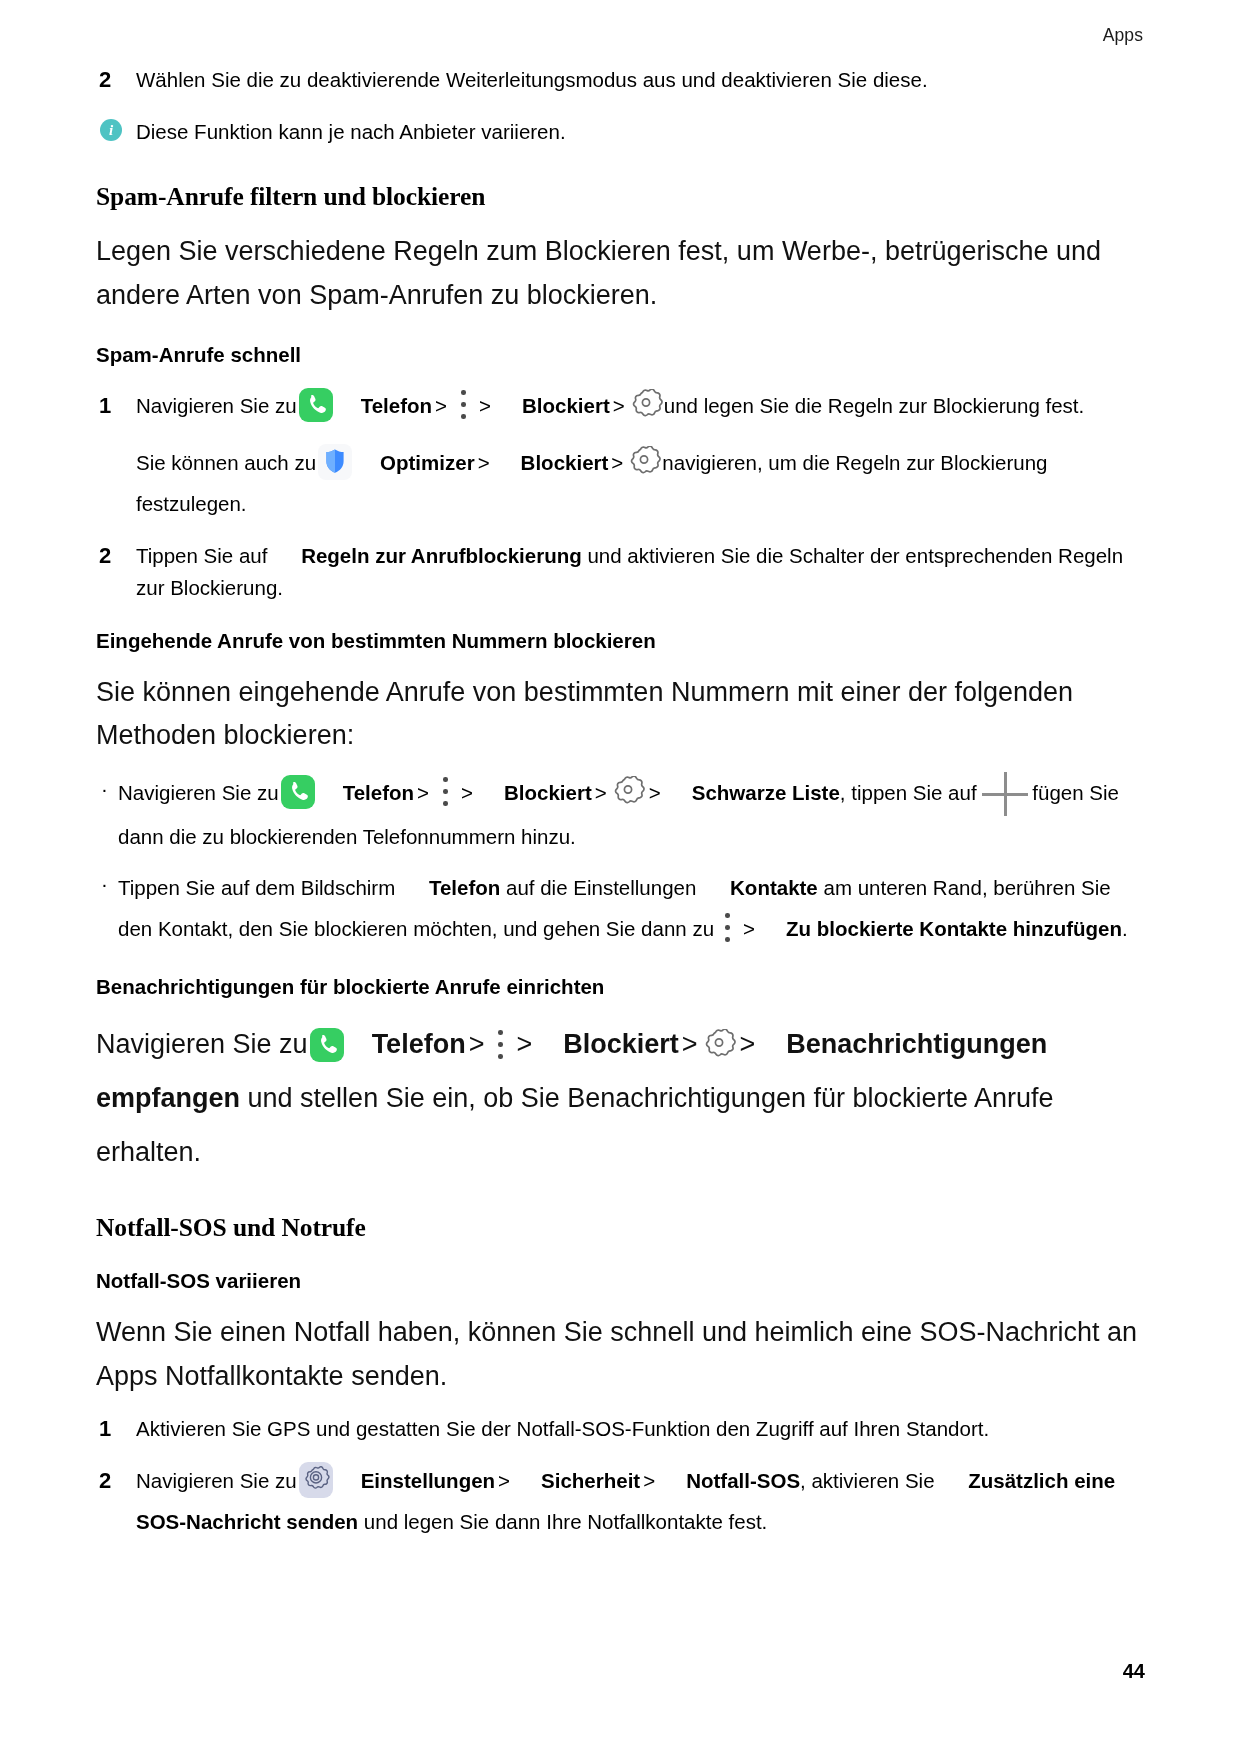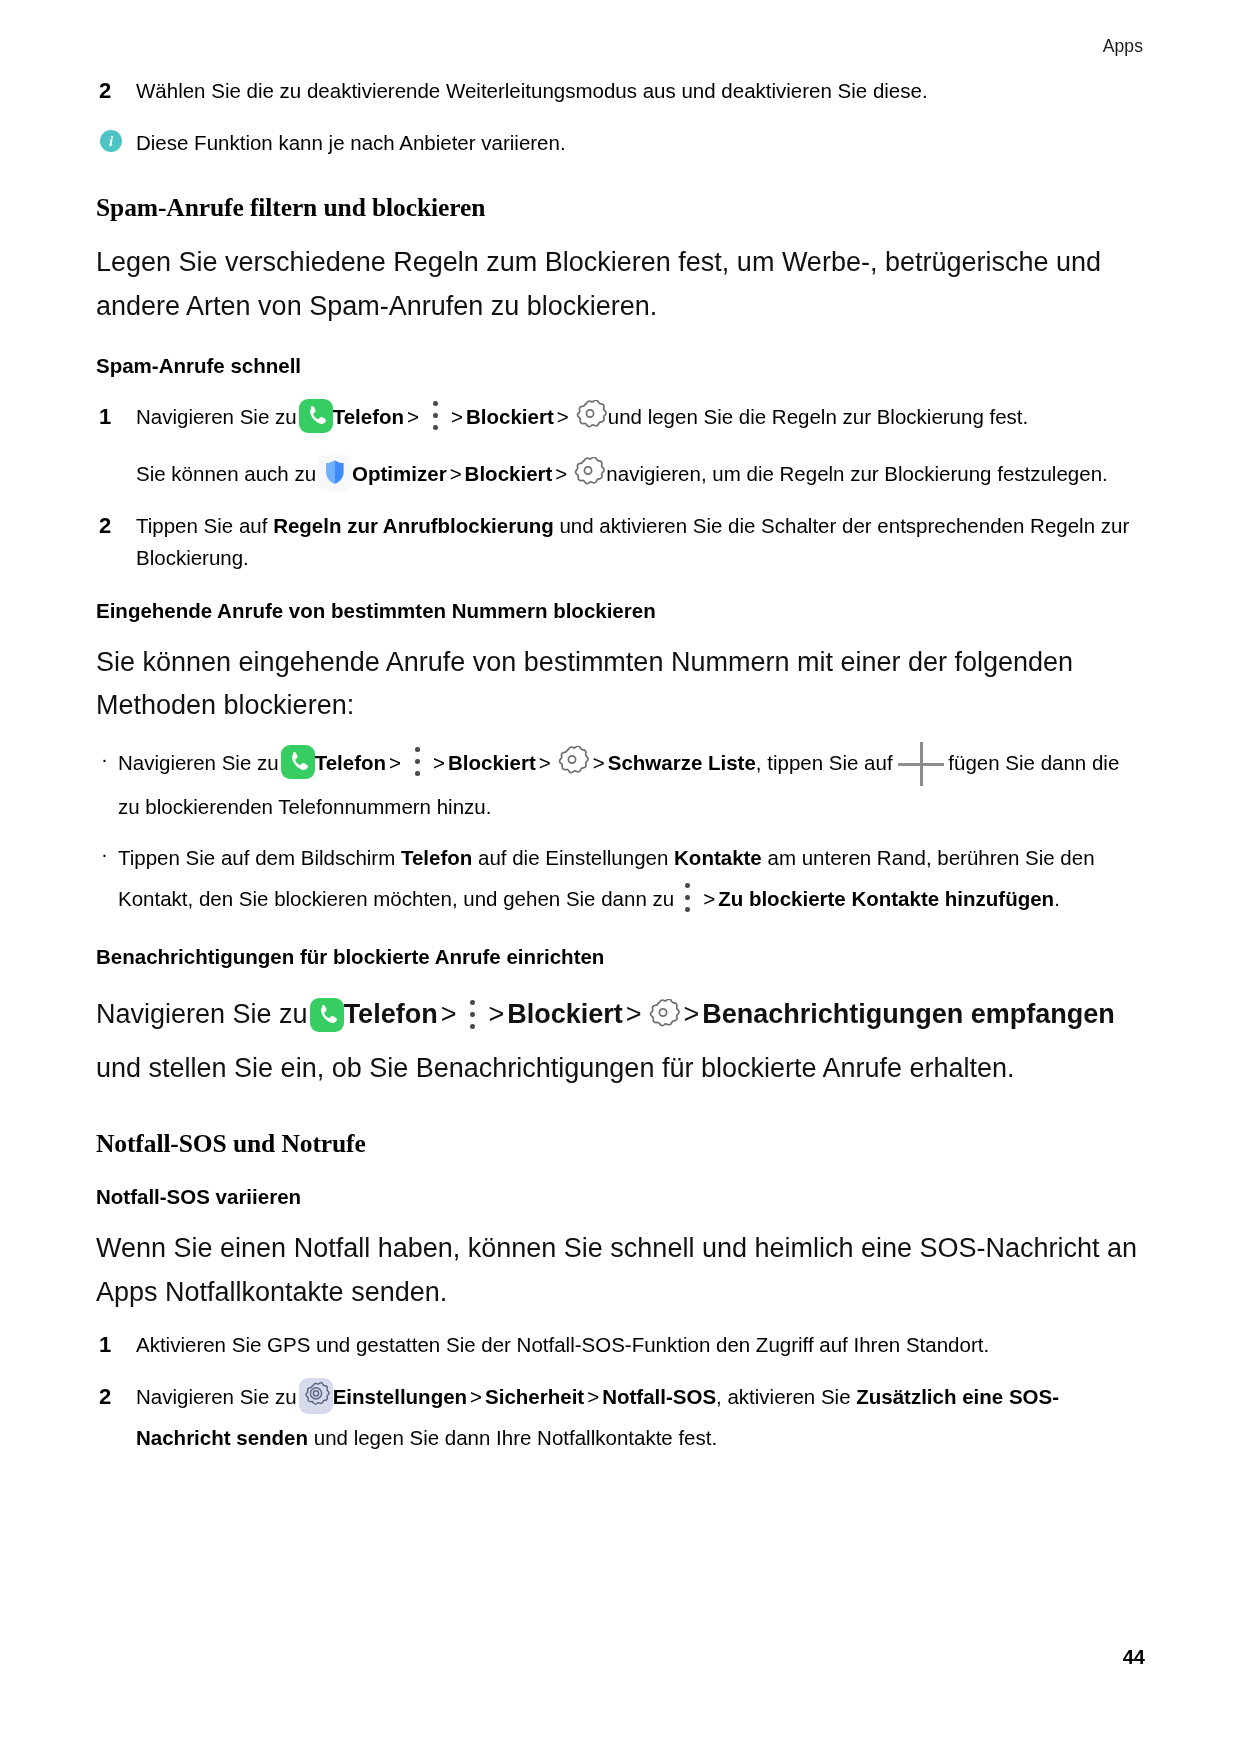--- a/index.html
+++ b/index.html
@@ -9,34 +9,34 @@
     height: 1754px;
     background: #ffffff;
     font-family: "Liberation Sans", sans-serif;
     color: #000000;
     -webkit-font-smoothing: antialiased;
   }
   .page {
     position: relative;
     width: 1241px;
     height: 1729px;
-    padding: 36px 96px 0 96px;
+    padding: 25px 96px 0 96px;
   }
   .header-right {
     text-align: right;
     font-size: 17.5px;
     color: #1a1a1a;
     letter-spacing: 0.1px;
     padding-right: 2px;
     margin-bottom: 18px;
   }
   .page-num {
     position: absolute;
     right: 96px;
-    bottom: 60px;
+    bottom: 46px;
     font-size: 20px;
     font-weight: 700;
     color: #000;
   }
 
   
   .para {
     font-size: 27px;
     line-height: 1.62;
     color: #111;
@@ -47,21 +47,21 @@
     font-weight: 700;
     margin: 34px 0 18px 0;
     letter-spacing: -0.1px;
     font-family: Liberation Serif, serif;
   }
   .h3 {
     font-size: 20.5px;
     font-weight: 700;
     margin: 26px 0 18px 0;
   }
-  b, .b { font-weight: 700; }
+  b, .b { font-weight: 700; margin-left: 28px; }
 
   
   .step {
     position: relative;
     padding-left: 40px;
     margin: 0 0 16px 0;
     font-size: 20.5px;
     line-height: 1.52;
   }
   .step > .num {

